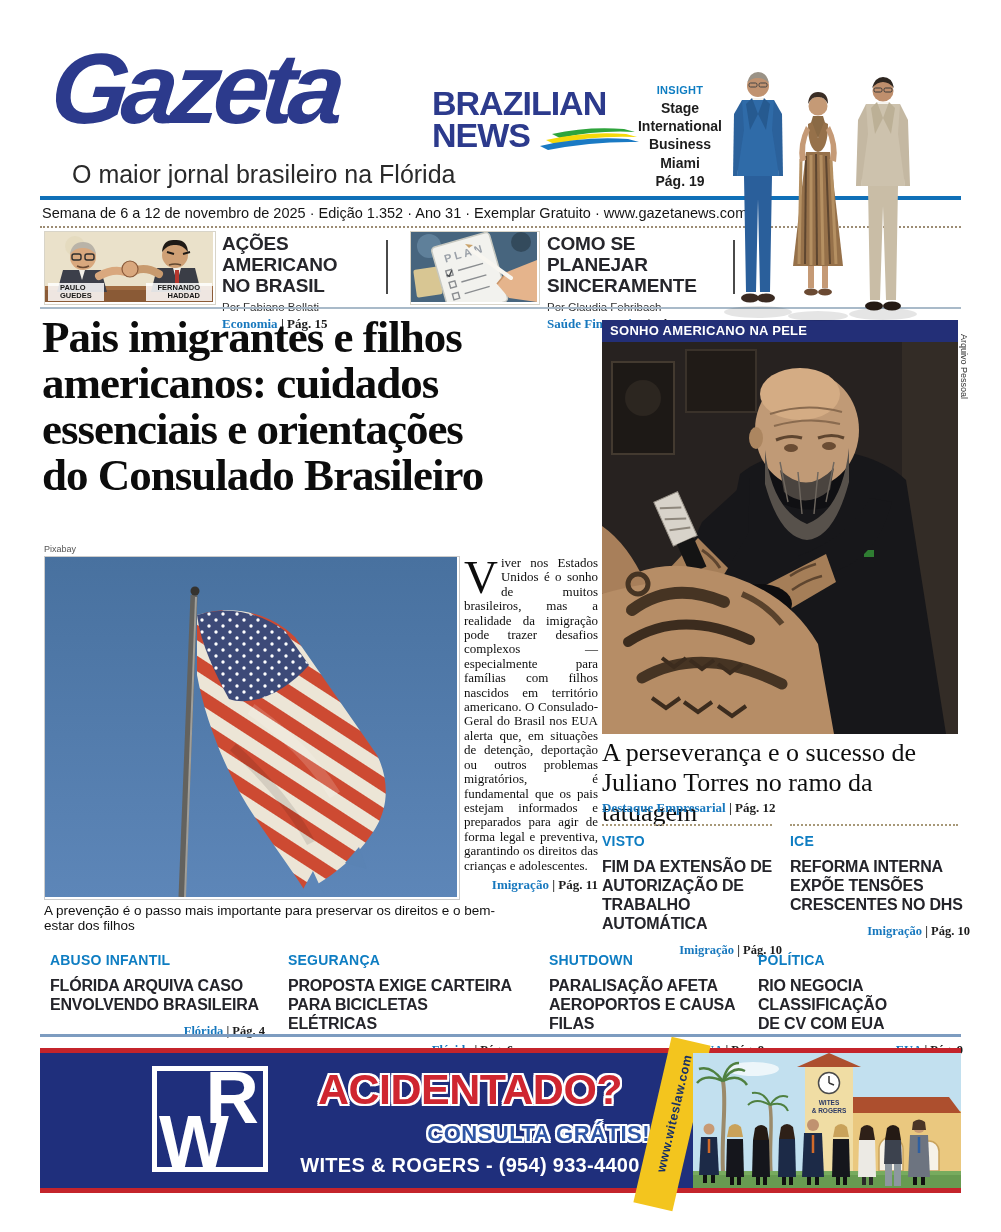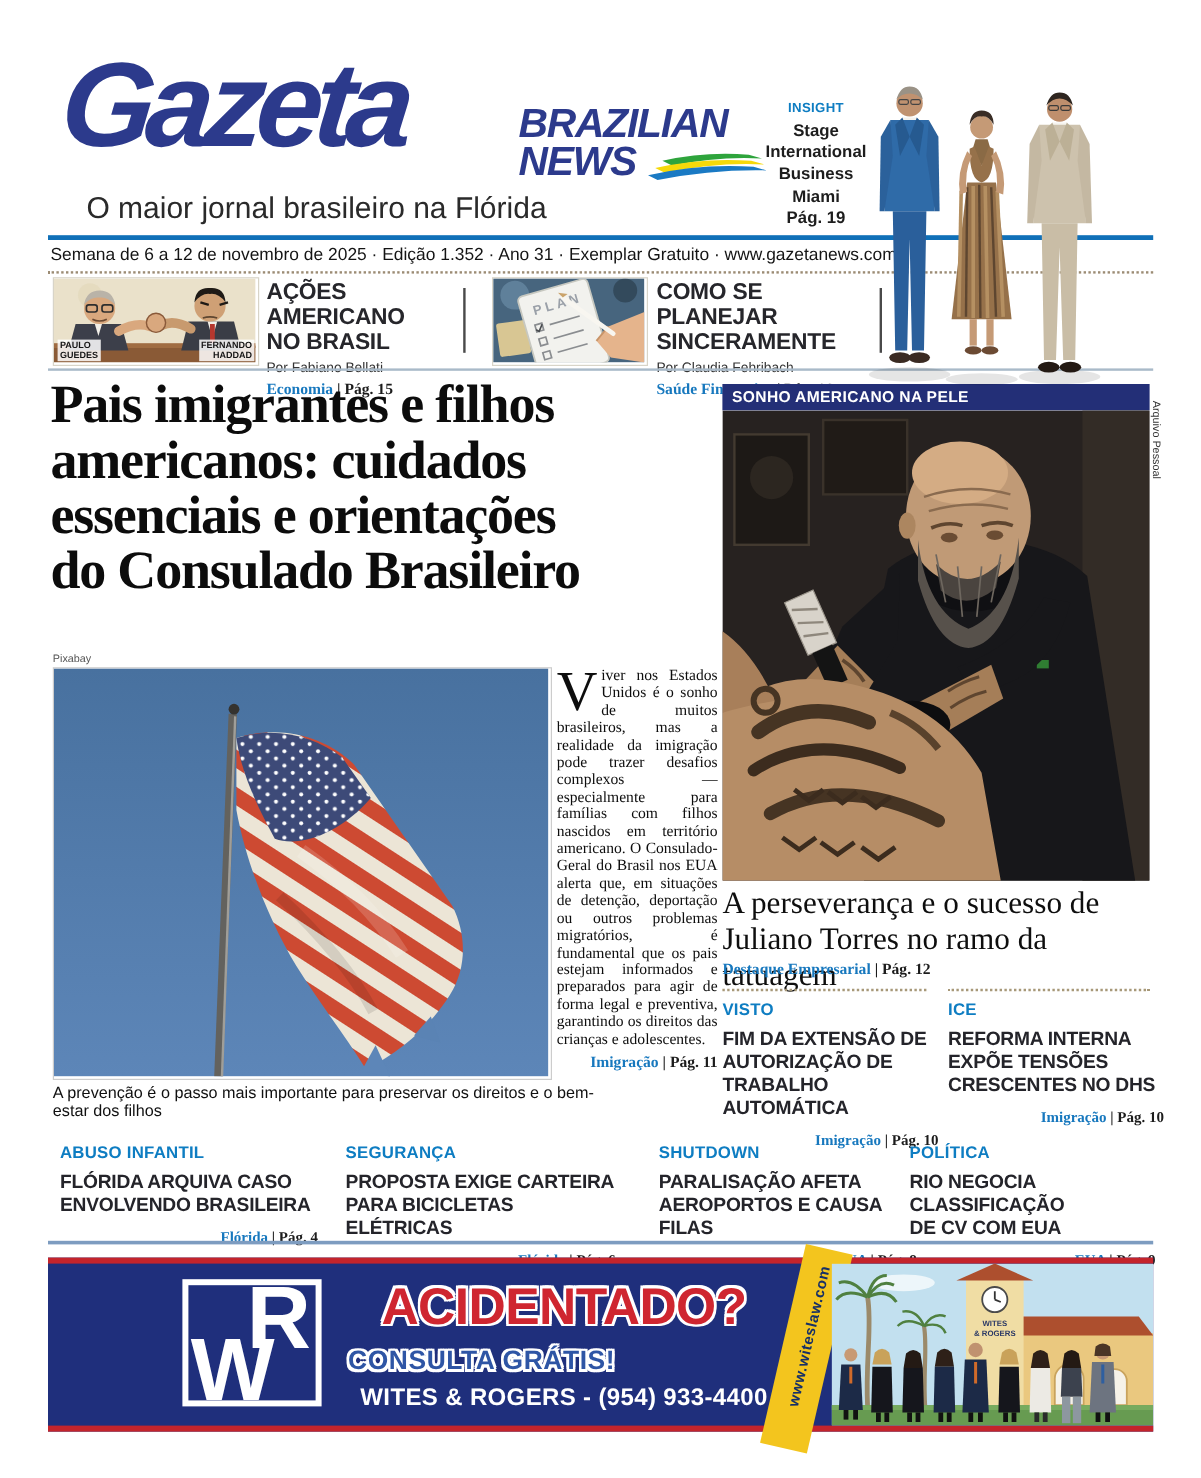--- a/index.html
+++ b/index.html
@@ -3,38 +3,38 @@
 <meta charset="utf-8">
 <style>
   html,body{margin:0;padding:0;background:#e8e8e8;}
   .page{position:relative;width:1001px;height:1232px;background:#ffffff;margin:0 auto;
         font-family:"Liberation Sans",sans-serif;overflow:hidden;color:#111;}
   .abs{position:absolute;}
 
   
   .logo-main{left:52px;top:38px;font-size:100px;font-weight:700;font-style:italic;
              color:#2c3a8c;letter-spacing:-7px;transform:skewX(-6deg);line-height:1;}
-  .logo-sub{left:432px;top:88px;font-size:34px;font-weight:700;font-style:italic;
+  .logo-sub{left:432px;top:88px;font-size:34px;font-weight:700;
             color:#2c3a8c;line-height:.94;letter-spacing:-1px;}
   .news-row{display:flex;align-items:center;gap:8px;}
   .tagline{left:72px;top:160px;font-size:25px;color:#2a2a2a;}
   .insight-box{left:618px;top:84px;width:124px;text-align:center;}
   .insight-kicker{font-size:11px;font-weight:700;color:#0e7dc2;letter-spacing:.3px;margin-bottom:3px;}
   .insight-line{font-size:14px;font-weight:600;color:#1d1d1d;line-height:1.3;}
 
   .rule-blue{left:40px;top:196px;width:921px;height:4px;background:#1070b8;}
   .dateline{left:42px;top:205px;font-size:14.5px;color:#141414;}
   .rule-dot1{left:40px;top:226px;width:921px;border-top:2px dotted #9c8c74;}
   .rule-teaser-bottom{left:40px;top:307px;width:921px;height:2px;background:#a9bac9;}
 
   
   .teaser-img{border:1px solid #d8d4c8;}
   .cartoon{left:44px;top:231px;width:170px;height:72px;}
   .cartoon-label{position:absolute;font-size:7.5px;font-weight:700;color:#161616;
-                 background:rgba(255,255,255,.85);padding:1px 2px;line-height:1.05;
+                 background:rgba(255,255,255,.85);padding:1px 12px;line-height:1.05;
                  white-space:pre-line;}
   .teaser-title{font-size:19px;font-weight:700;color:#26262b;line-height:1.1;
                 letter-spacing:-.2px;white-space:pre-line;}
   .teaser-byline{font-size:11.5px;color:#333;margin-top:4px;}
   .sig{font-family:"Liberation Serif",serif;font-weight:700;font-size:13px;color:#1c1c1c;}
   .sig .sec{color:#1778be;}
   .teaser-text1{left:222px;top:234px;width:160px;}
   .teaser-text2{left:547px;top:234px;width:180px;}
   .tdiv{width:2px;height:54px;background:#4a4a4a;top:240px;}
   .tablet{left:410px;top:231px;width:128px;height:72px;}
@@ -88,21 +88,21 @@
                transform:rotate(180deg);font-size:12.5px;font-weight:700;color:#173066;
                letter-spacing:.5px;}
   .wr-logo{position:absolute;left:112px;top:13px;width:116px;height:106px;
            border:5px solid #fff;box-sizing:border-box;}
   .wr-w{position:absolute;left:2px;bottom:-12px;font-size:74px;font-weight:700;color:#fff;line-height:1;}
   .wr-r{position:absolute;right:4px;top:-10px;font-size:74px;font-weight:700;color:#fff;line-height:1;}
   .outline-w{text-shadow:-2px -2px 0 #fff,2px -2px 0 #fff,-2px 2px 0 #fff,2px 2px 0 #fff,
              0 -2px 0 #fff,0 2px 0 #fff,-2px 0 0 #fff,2px 0 0 #fff;}
   .ad-headline{position:absolute;left:250px;top:12px;width:360px;text-align:center;
                font-size:43px;font-weight:700;letter-spacing:-.5px;color:#cf2630;}
-  .ad-subhead{position:absolute;left:250px;top:68px;width:360px;text-align:left;
+  .ad-subhead{position:absolute;left:250px;top:68px;width:360px;text-align:right;
               font-size:22px;font-weight:700;color:#2e55a5;letter-spacing:.5px;}
   .ad-firm{position:absolute;left:250px;top:101px;width:360px;text-align:center;
            font-size:20px;font-weight:700;color:#ffffff;letter-spacing:.3px;}
 </style>
 </head>
 <body>
 
 <div class="page">
 
   <div class="abs logo-main">Gazeta</div>

